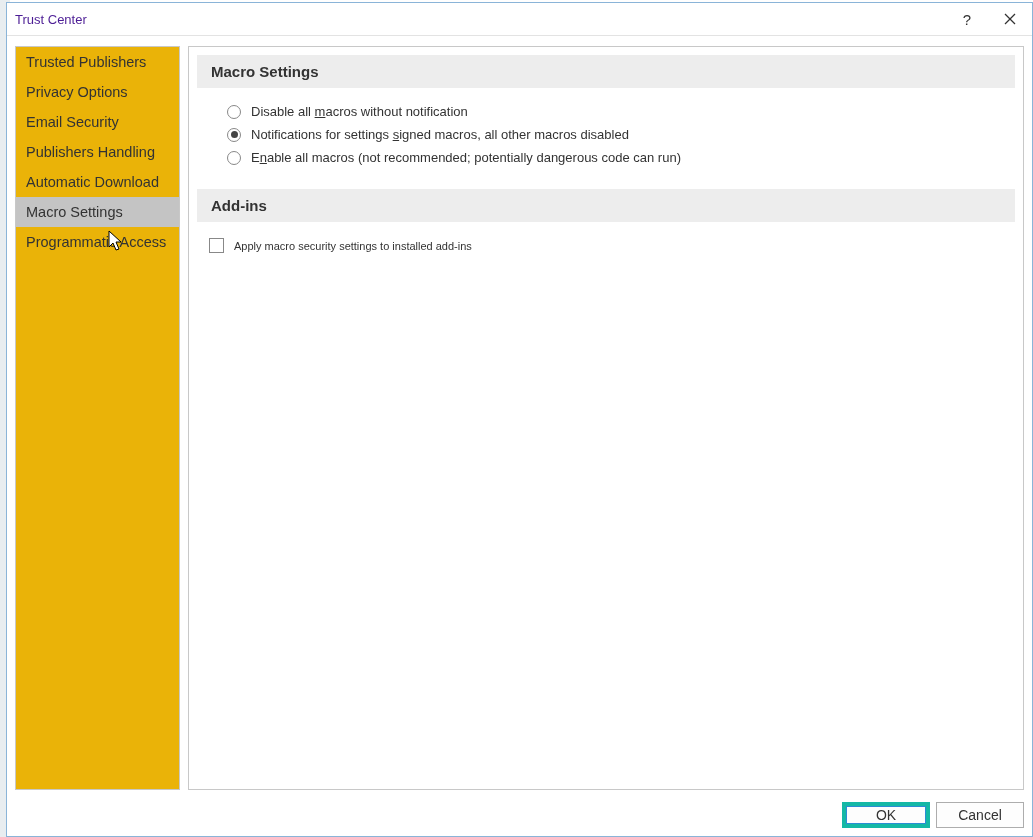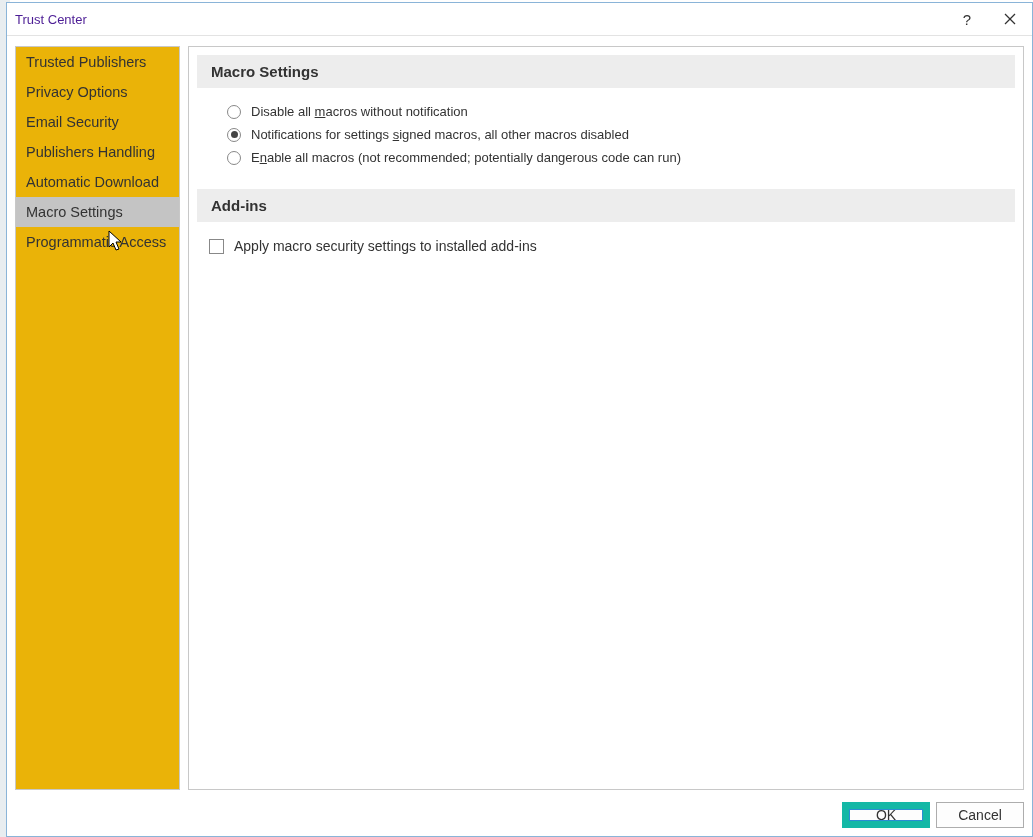--- a/index.html
+++ b/index.html
@@ -147,21 +147,21 @@
   height: 7px;
   border-radius: 50%;
   background: #444;
 }
 
 .checkbox-row {
   display: flex;
   align-items: center;
   gap: 10px;
   padding: 4px 0 4px 20px;
-  font-size: 14px;
+  font-size: 11px;
   color: #333;
   cursor: pointer;
 }
 
 .checkbox {
   width: 15px;
   height: 15px;
   border: 1px solid #888;
   flex-shrink: 0;
 }
@@ -182,21 +182,21 @@
   background: #fdfdfd;
   font-size: 14px;
   color: #333;
   display: flex;
   align-items: center;
   justify-content: center;
   cursor: pointer;
 }
 
 .button.primary {
-  border: 7px solid #14b8a6;
+  border: 4px solid #14b8a6;
   box-shadow: 0 0 0 1px #2a8dd4 inset;
 }
 
 .mnemonic {
   text-decoration: underline;
 }
 
 .cursor {
   position: absolute;
   top: 230px;

